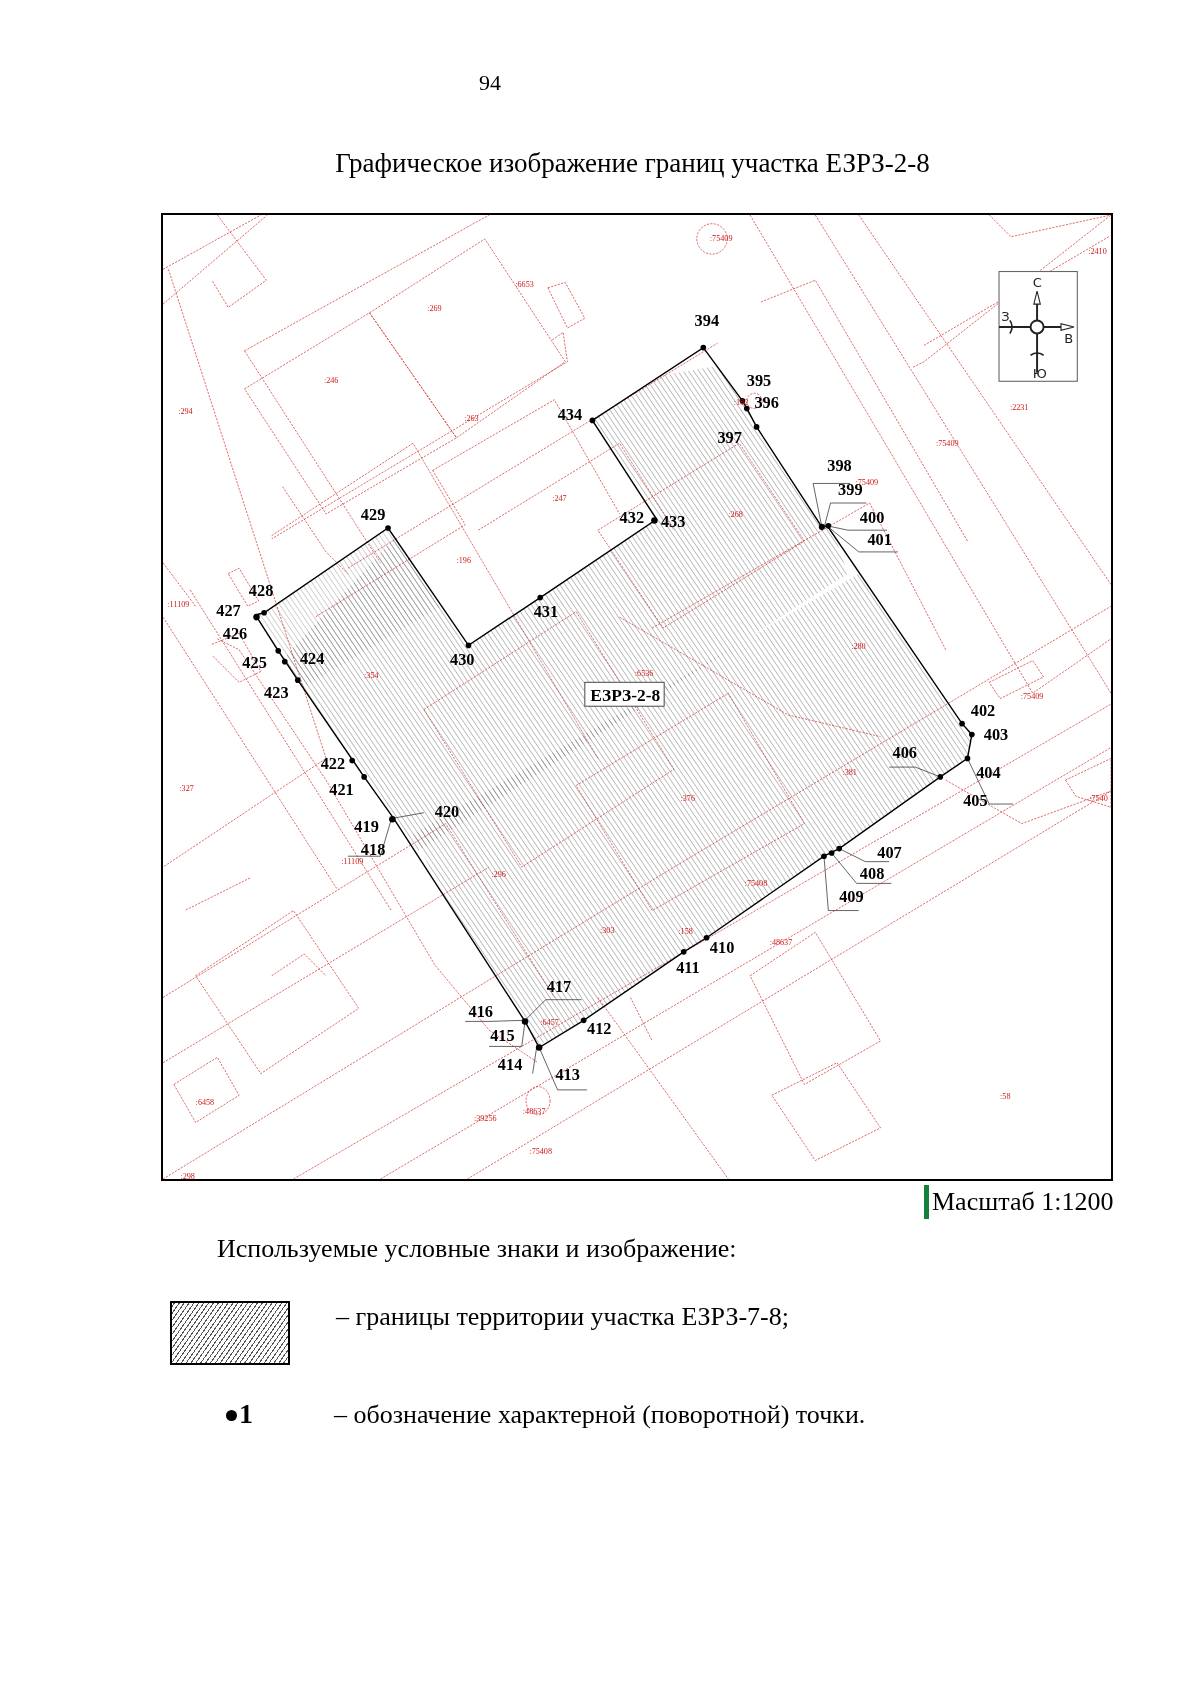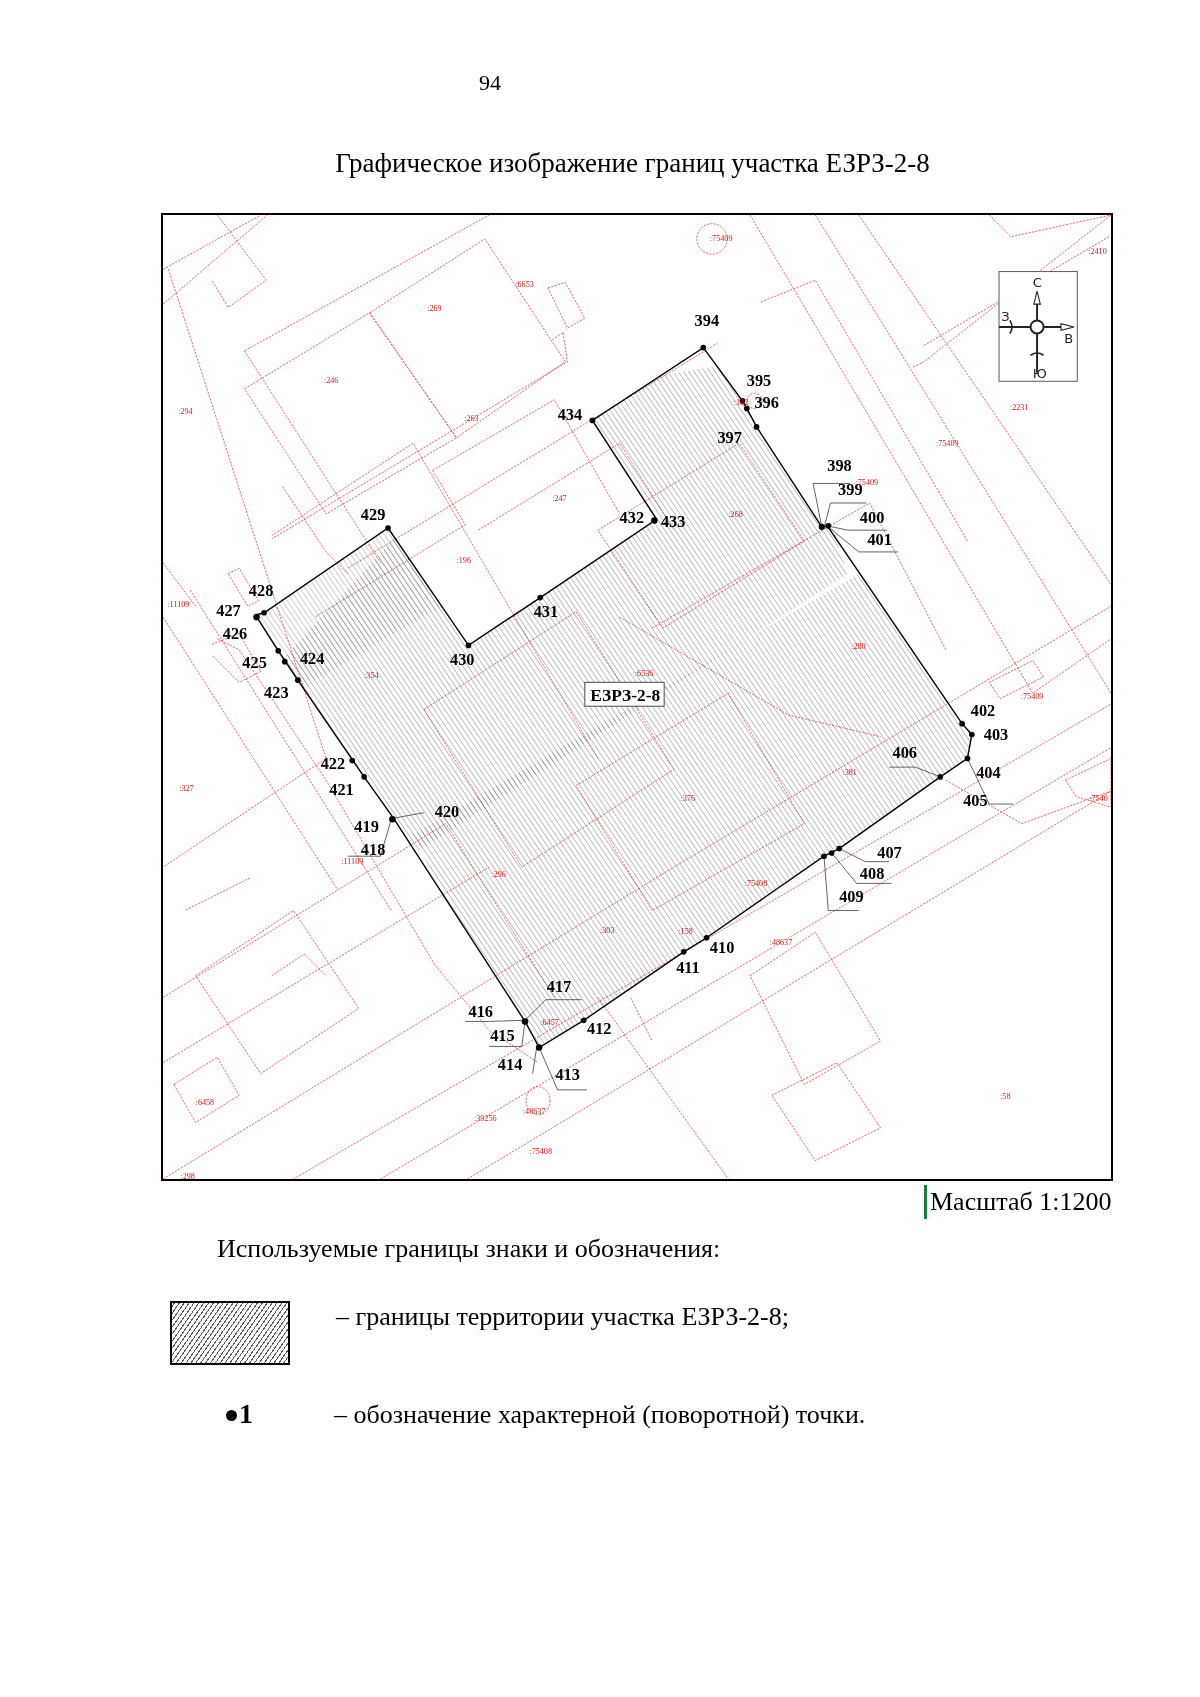--- a/index.html
+++ b/index.html
@@ -4,21 +4,21 @@
 <style>
   html, body { margin: 0; padding: 0; background: #ffffff; }
   body { width: 1200px; height: 1697px; position: relative; overflow: hidden;
          font-family: "Liberation Serif", "DejaVu Serif", serif; color: #000; }
   .page-number { position: absolute; top: 70px; left: 0; width: 980px; text-align: center; font-size: 22px; }
   .page-title { position: absolute; top: 148px; left: 0; width: 1265px; text-align: center; font-size: 27px; }
   .map-frame { position: absolute; left: 161px; top: 213px; width: 952px; height: 968px;
                border: 2.5px solid #000; box-sizing: border-box; background: #fff; overflow: hidden; }
   .map-frame svg { width: 100%; height: 100%; display: block; }
   .scale-label { position: absolute; left: 924px; top: 1185px; font-size: 26px; padding-left: 3px;
-                 border-left: 3px solid #15803d; line-height: 34px; }
+                 border-left: 5px solid #15803d; line-height: 34px; }
   .legend-heading { position: absolute; left: 217px; top: 1234px; font-size: 26px; }
   .legend-swatch { position: absolute; left: 170px; top: 1301px; width: 120px; height: 64px;
                    border: 2px solid #000; box-sizing: border-box;
                    background: repeating-linear-gradient(-55deg, #fff 0 3px, #555 3px 4px); }
   .legend-text { position: absolute; font-size: 26px; }
   .legend-point { position: absolute; left: 226px; top: 1398px; font-size: 28px; font-weight: bold; }
   .legend-point .dot { display: inline-block; width: 11px; height: 11px; border-radius: 50%; background: #000; margin-right: 2px; vertical-align: 2px; }
   .pt-label { font-family: "Liberation Serif", serif; font-weight: bold; font-size: 15px; fill: #000; }
   .cad-label { font-family: "Liberation Serif", serif; font-size: 7.5px; fill: #d01818; }
   .zone-label { font-family: "Liberation Serif", serif; font-weight: bold; font-size: 16px; fill: #000; }
@@ -259,21 +259,21 @@
       <text class="compass-text" x="800" y="66">С</text>
       <text class="compass-text" x="771" y="98">З</text>
       <text class="compass-text" x="829" y="118">В</text>
       <text class="compass-text" x="800" y="150">Ю</text>
     </g>
   </svg>
 </div>
 
 <div class="scale-label">Масштаб 1:1200</div>
 
-<div class="legend-heading">Используемые границы знаки и обозначения:</div>
+<div class="legend-heading">Используемые условные знаки и изображение:</div>
 
 <div class="legend-swatch"></div>
-<div class="legend-text" style="left:336px; top:1302px;">– границы территории участка ЕЗРЗ-2-8;</div>
+<div class="legend-text" style="left:336px; top:1302px;">– границы территории участка ЕЗРЗ-7-8;</div>
 
 <div class="legend-point">
   <span class="dot"></span><span>1</span>
 </div>
 <div class="legend-text" style="left:334px; top:1400px;">– обозначение характерной (поворотной) точки.</div>
 
 </body></html>

